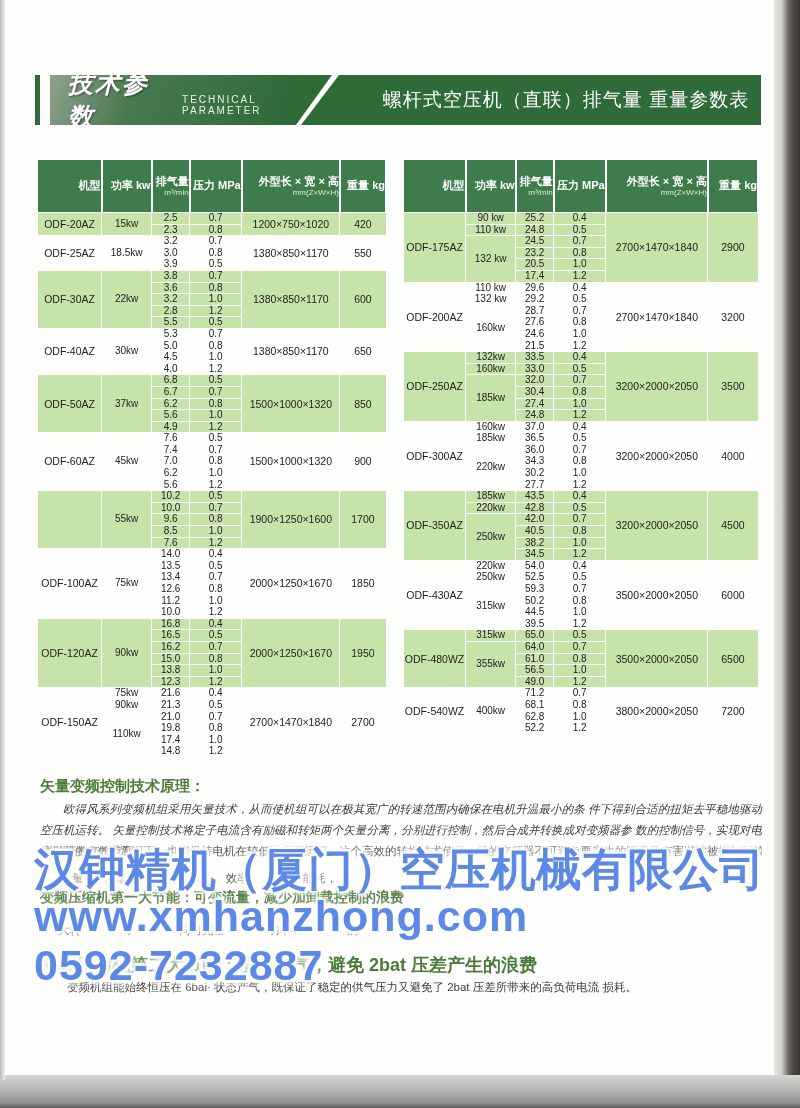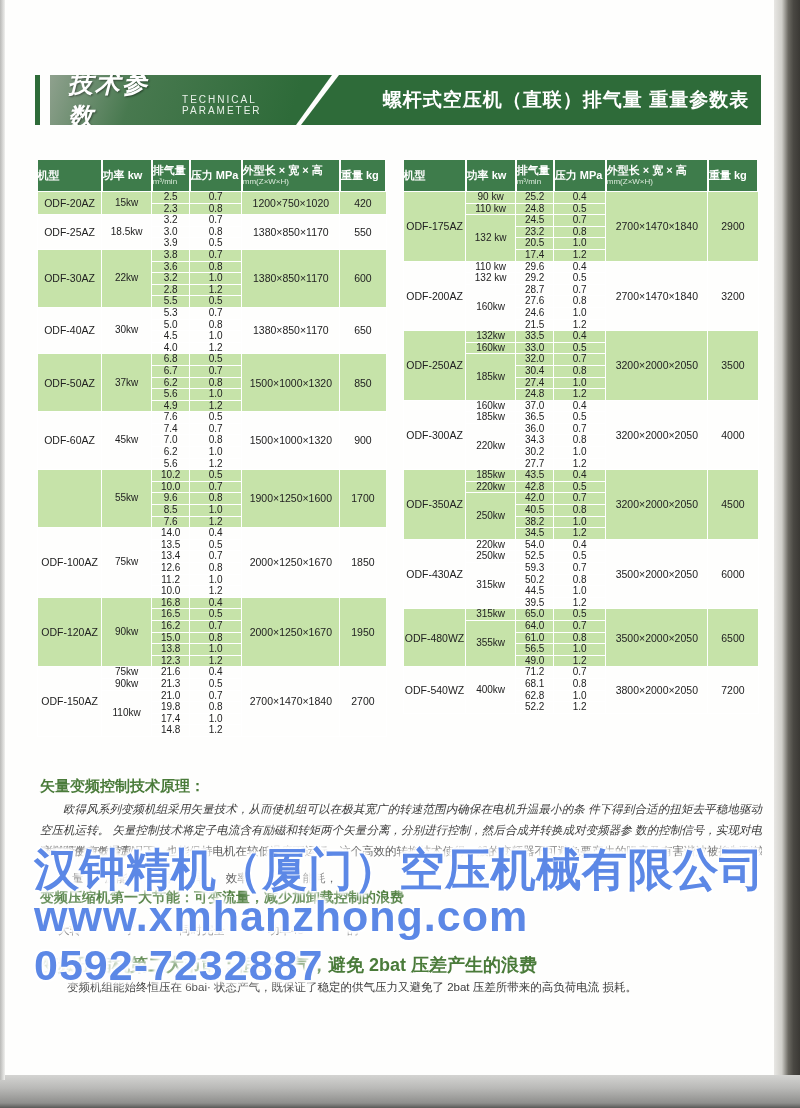--- a/index.html
+++ b/index.html
@@ -21,29 +21,29 @@
   .banner-left{position:absolute;left:50px;top:75px;width:282px;height:50px;
     background:linear-gradient(110deg,#8fa18e 0%,#48794f 30%,#2e6b39 85%);
     clip-path:polygon(0 0,100% 0,calc(100% - 36px) 100%,0 100%);
     display:flex;align-items:center;padding-left:18px;box-sizing:border-box;}
   .banner-left .cn{color:#fff;font-size:25px;font-weight:bold;font-style:italic;
     letter-spacing:2px;text-shadow:1px 1px 2px rgba(0,0,0,.45);}
   .banner-left .en{color:#e9f1e9;font-size:10px;letter-spacing:2px;margin-left:12px;margin-top:10px;}
   .banner-right{position:absolute;left:301px;top:75px;width:460px;height:50px;background:#2e6b39;
     clip-path:polygon(38px 0,100% 0,100% 100%,0 100%);
     display:flex;align-items:center;justify-content:center;box-sizing:border-box;padding-left:70px;}
-  .banner-right .t{color:#fff;font-size:19px;font-weight:bold;letter-spacing:1px;}
+  .banner-right .t{color:#fff;font-size:19px;font-weight:normal;letter-spacing:1px;}
 
   
   .tbl-wrap{position:absolute;top:160px;}
   #tbl-left{left:37px;width:350px;}
   #tbl-right{left:403px;width:356px;}
   table.spec{border-collapse:collapse;table-layout:fixed;width:100%;}
   table.spec th{background:#3e7c4b;color:#fff;font-size:11px;font-weight:bold;
-    border-right:2px solid #fff;height:31px;line-height:1.2;padding:0;text-align:left;}
+    border-right:2px solid #fff;height:52px;line-height:1.2;padding:0;text-align:right;}
   table.spec th .sub{font-size:8px;font-weight:normal;color:#dcebdc;}
   table.spec td{text-align:center;font-size:10px;height:10.6px;line-height:10.6px;
     padding:0;color:#222;border:1px solid #fff;}
   tr.shaded td{background:#c6e3a9;}
   tr.plain td{background:transparent;}
   table.spec td.model{font-size:10.5px;}
   table.spec td.dims{font-size:10.5px;}
   table.spec td.weight{font-size:10.5px;}
 
   

